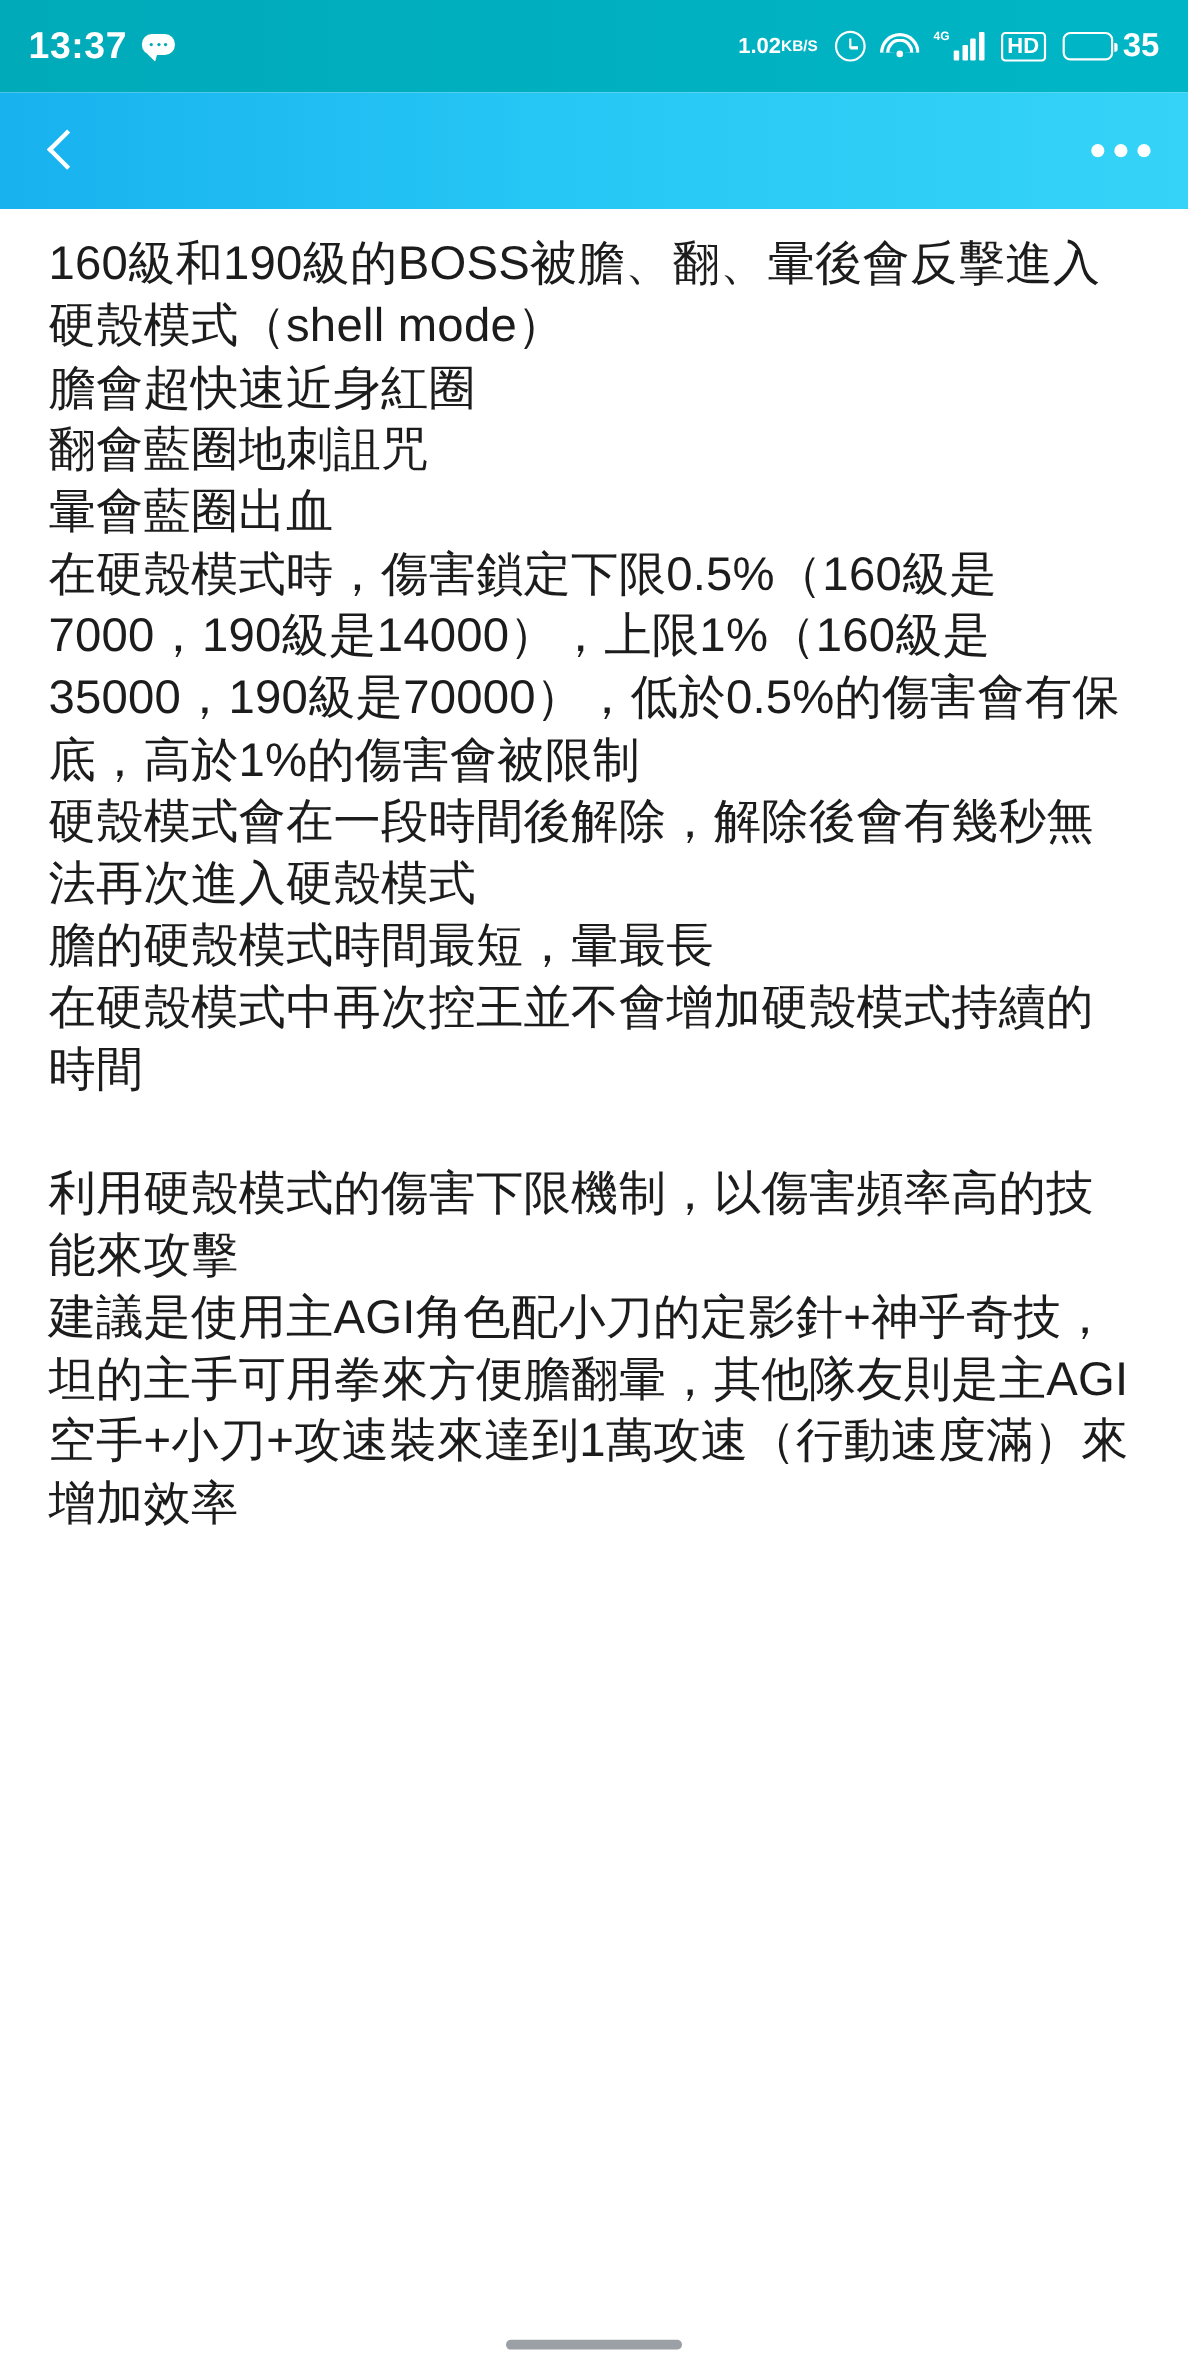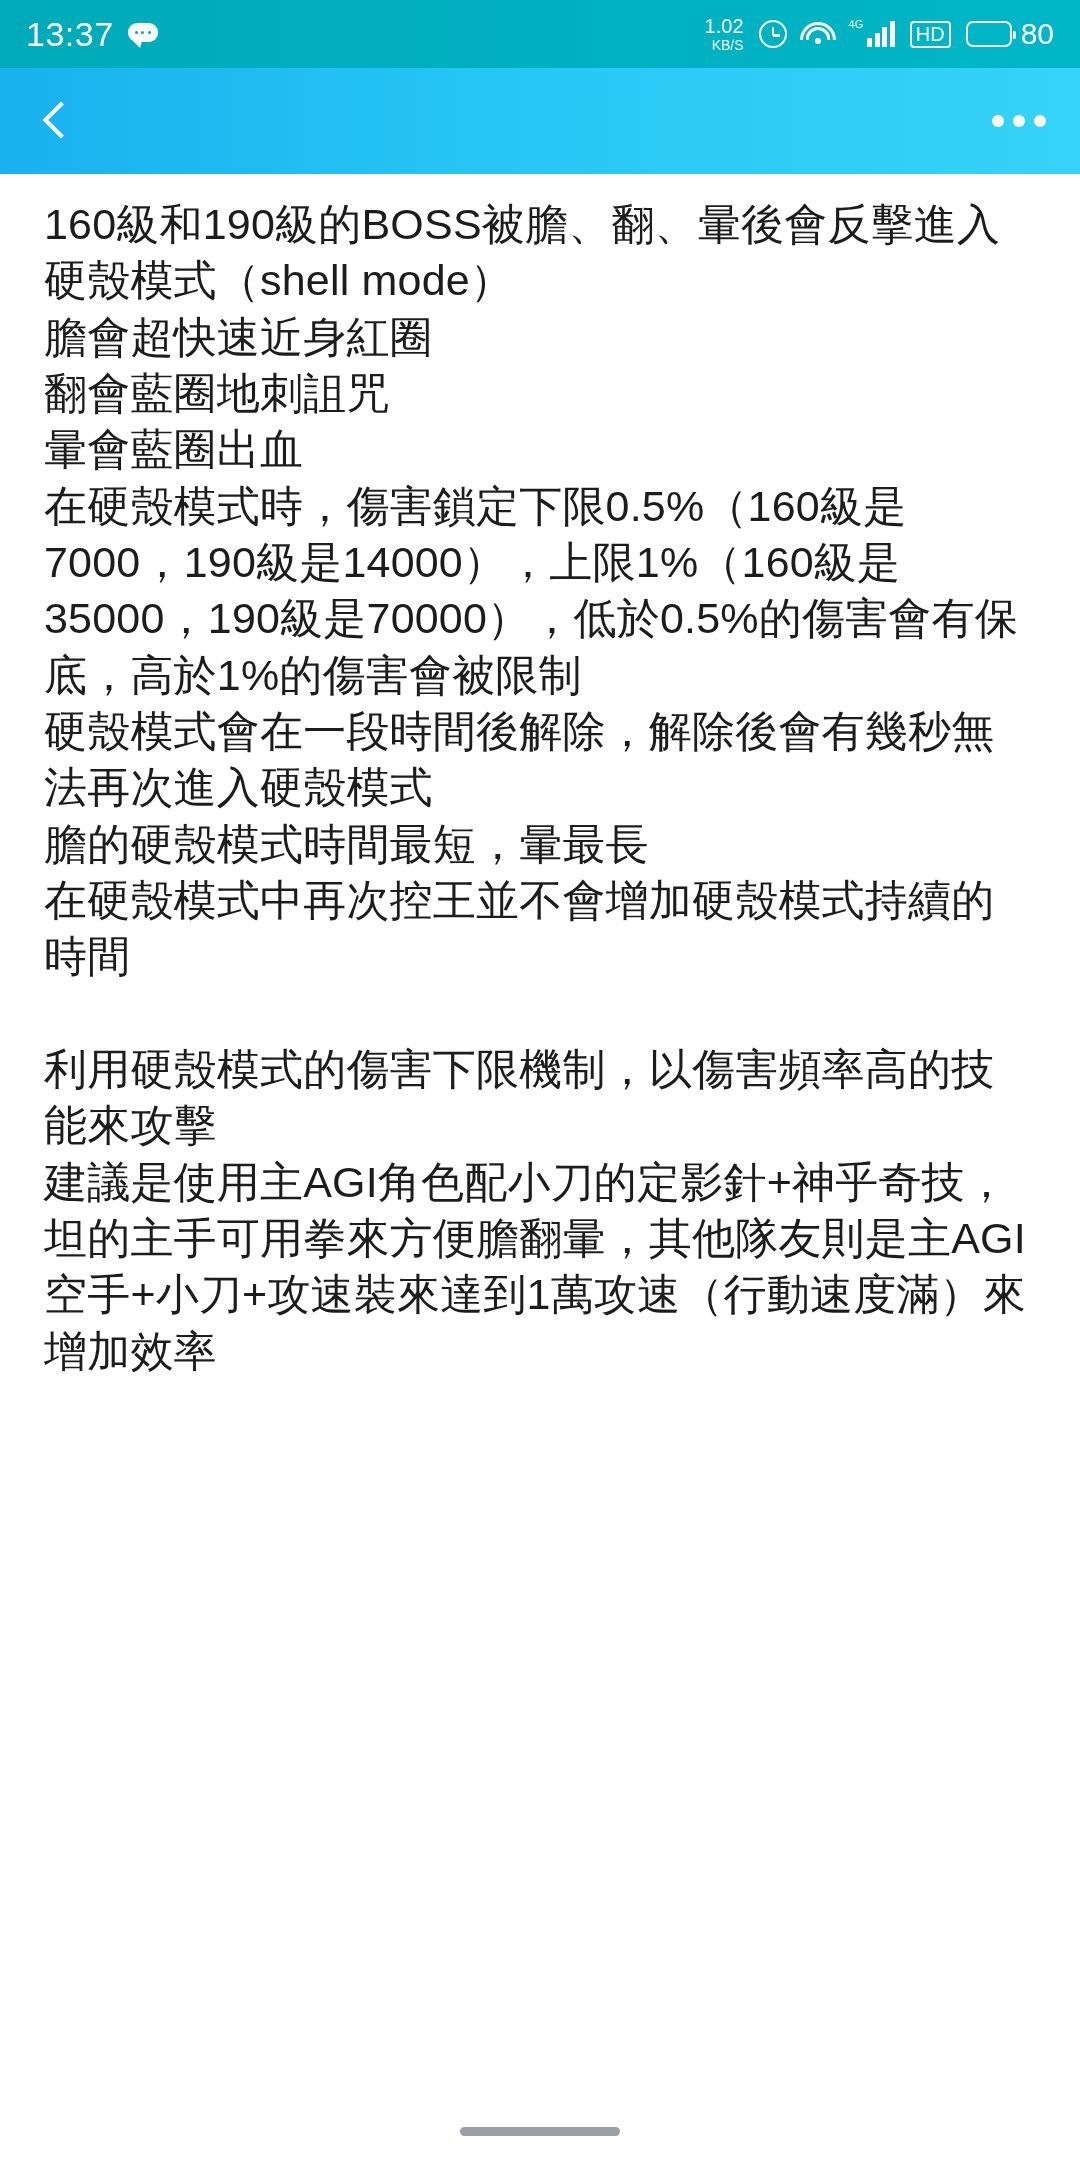--- a/index.html
+++ b/index.html
@@ -10,29 +10,30 @@
   body {
     width: 1080px;
     height: 2160px;
     font-family: "Liberation Sans", sans-serif;
     overflow: hidden;
     position: relative;
   }
 
   
   .status-bar {
-    height: 68px;
+    height: 84px;
     background: #00a9b8;
     background: linear-gradient(90deg, #00aab9 0%, #00b6c6 100%);
     display: flex;
     align-items: center;
     justify-content: space-between;
     padding: 0 26px;
     box-sizing: border-box;
     color: #ffffff;
+    font-weight: bold;
   }
   .status-left {
     display: flex;
     align-items: center;
     gap: 14px;
   }
   .status-clock {
     font-size: 34px;
     letter-spacing: 0.5px;
   }
@@ -70,22 +71,22 @@
   .chat-bubble-icon .d2 { left: 13.5px; }
   .chat-bubble-icon .d3 { left: 20px; }
 
   .status-right {
     display: flex;
     align-items: center;
     gap: 15px;
   }
   .netspeed {
     display: flex;
-    flex-direction: column;
-    align-items: flex-end;
+    flex-direction: row;
+    align-items: flex-start;
     line-height: 1;
   }
   .netspeed .val { font-size: 20px; }
   .netspeed .unit { font-size: 14px; margin-top: 2px; }
 
   .alarm-icon {
     width: 28px; height: 28px;
     border: 2.5px solid #fff;
     border-radius: 50%;
     position: relative;
@@ -330,21 +331,21 @@
         <i></i>
         <i></i>
         <i></i>
         <i></i>
       </span>
     <span class="hd-icon">HD</span>
     <span class="battery">
       <span class="battery-shell">
         <span class="battery-fill" id="battery-fill" style="width: 69%;"></span>
       </span>
-      <span class="battery-text">80</span>
+      <span class="battery-text">35</span>
     </span>
   </div>
 </div>
 
 <div class="app-bar">
   <div class="back-arrow"></div>
   <div class="more-dots">
       <i></i>
       <i></i>
       <i></i>

